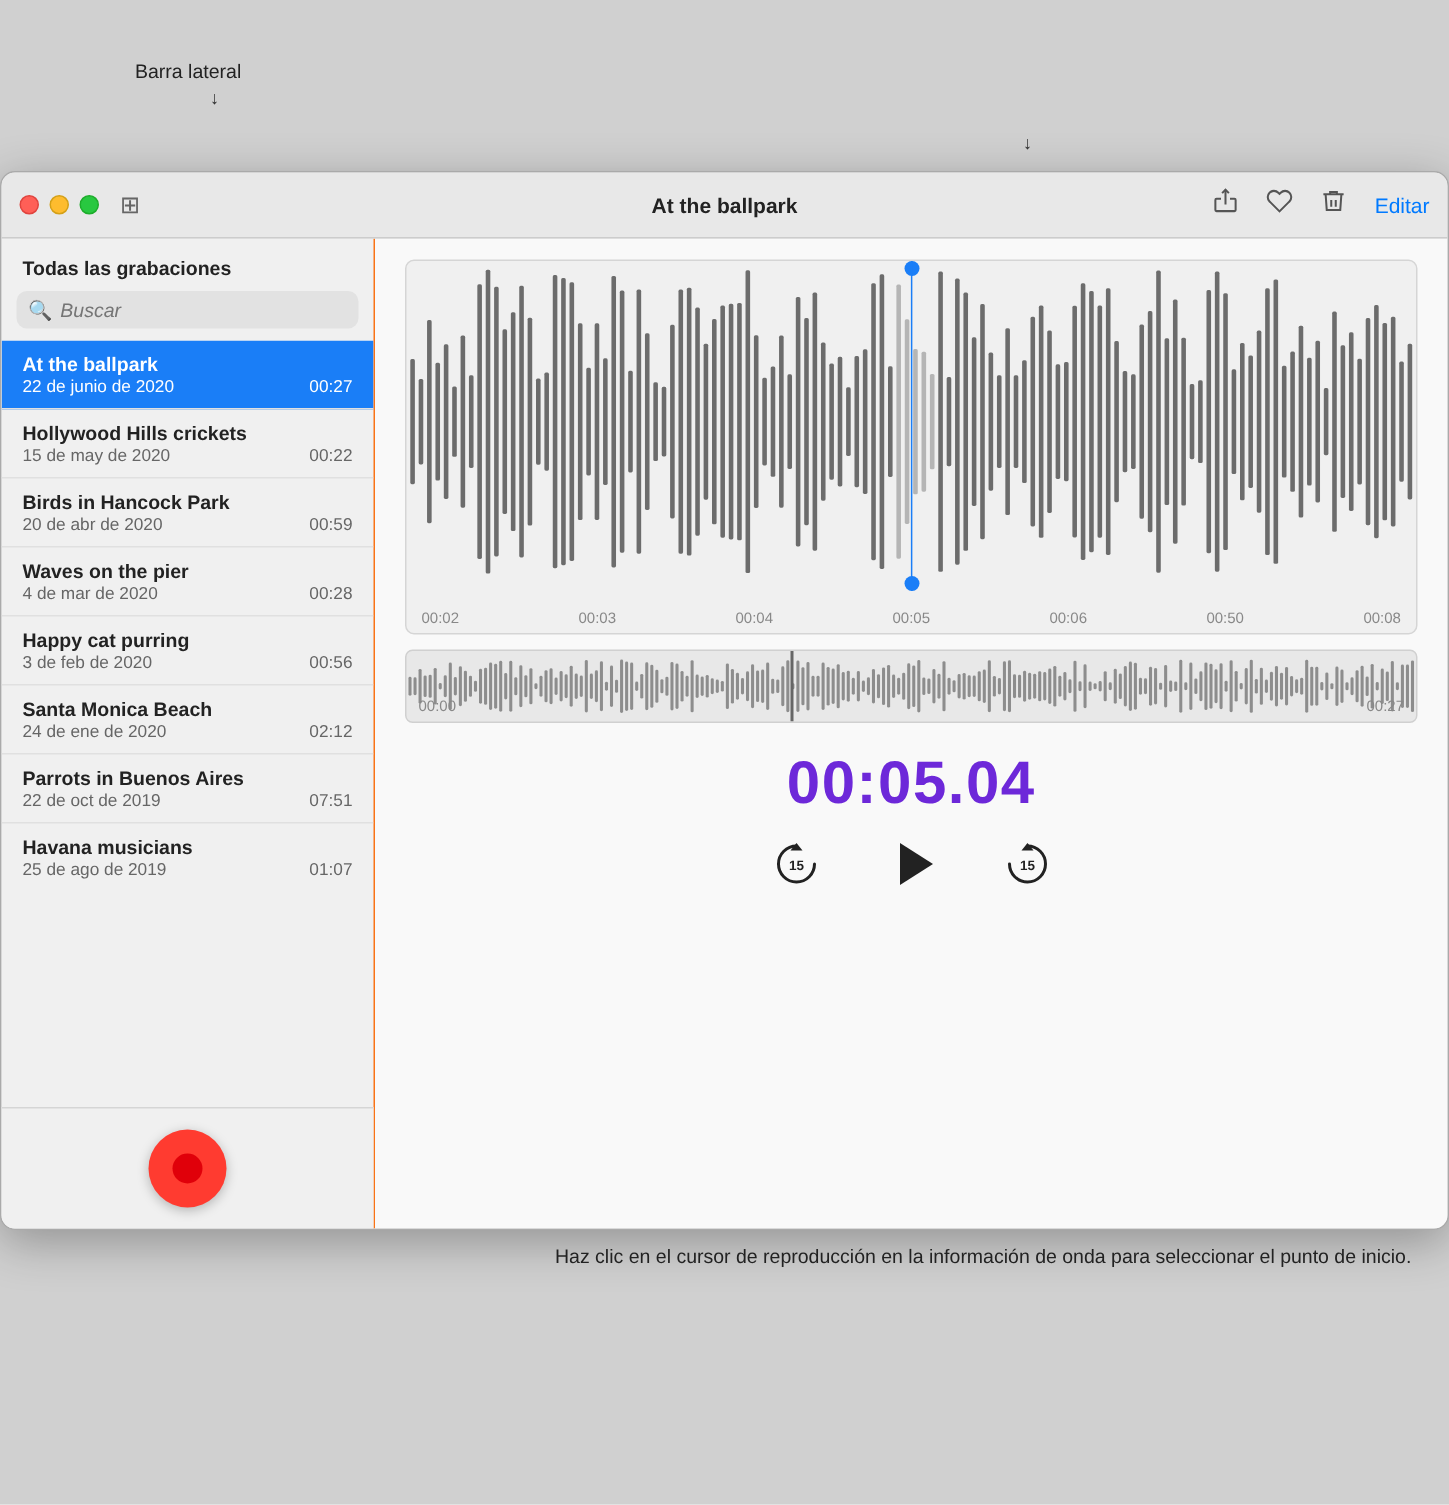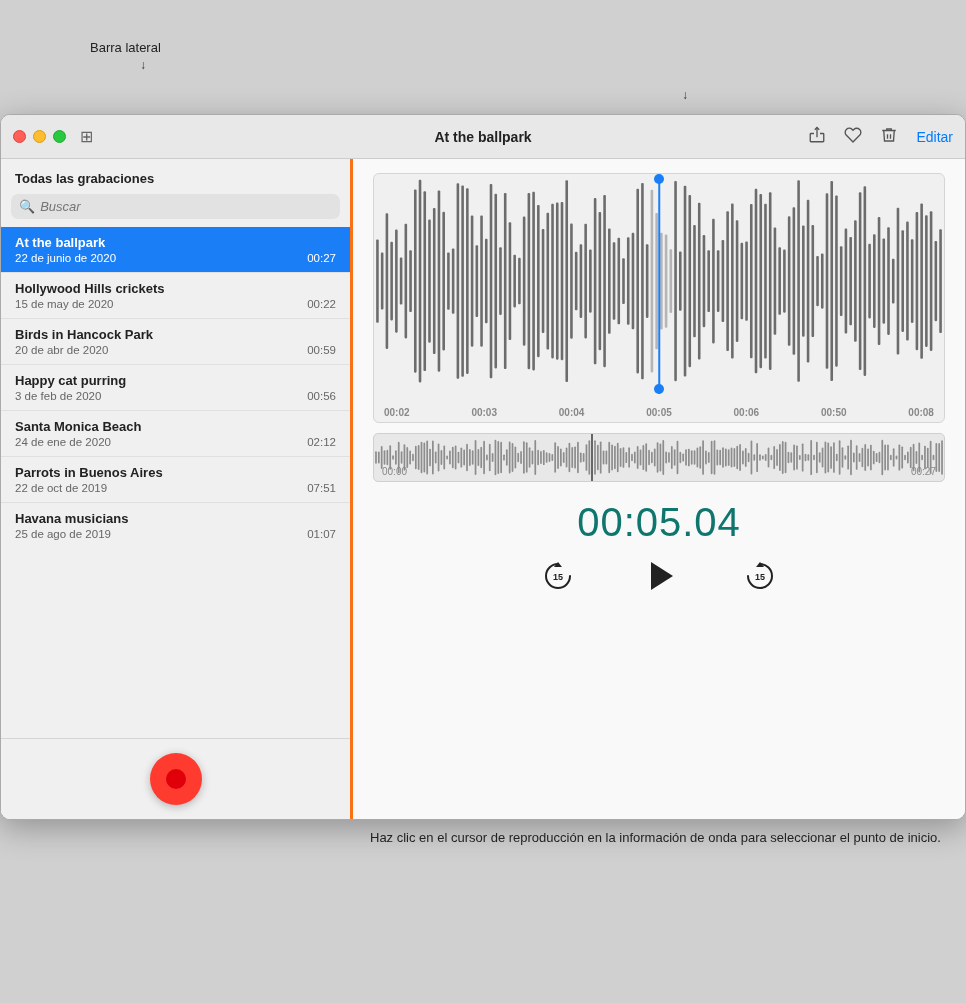--- a/index.html
+++ b/index.html
@@ -112,23 +112,23 @@
     }
 
     
     .main-content {
       display: flex;
       height: 660px;
     }
 
     
     .sidebar {
-      width: 352px;
+      width: 249px;
       background: #f0f0f0;
-      border-right: 3px solid #f97316;
+      border-right: 1px solid #f97316;
       display: flex;
       flex-direction: column;
     }
     .sidebar-header {
       padding: 12px 14px 8px;
       font-size: 13px;
       font-weight: 700;
       color: #222;
     }
     .search-bar {
@@ -266,21 +266,20 @@
       background: #1a7ef7;
     }
     .waveform-timestamps {
       position: absolute;
       bottom: 4px;
       left: 0;
       right: 0;
       display: flex;
       justify-content: space-between;
       padding: 0 10px;
-      font-weight: bold;
     }
     .waveform-timestamps span {
       font-size: 10px;
       color: #888;
     }
 
     
     .waveform-overview {
       background: #e8e8e8;
       border: 1px solid #d0d0d0;
@@ -309,32 +308,32 @@
     }
     .overview-timestamps span {
       font-size: 10px;
       color: #888;
     }
 
     
     .time-display {
       text-align: center;
       font-size: 40px;
-      font-weight: 400;
-      color: #0f766e;
+      font-weight: 700;
+      color: #6d28d9;
       margin: 12px 0;
       letter-spacing: 1px;
     }
 
     
     .controls {
       display: flex;
       justify-content: center;
       align-items: center;
-      gap: 64px;
+      gap: 40px;
     }
     .control-btn {
       background: none;
       border: none;
       cursor: pointer;
       display: flex;
       align-items: center;
       justify-content: center;
       color: #222;
     }
@@ -425,20 +424,27 @@
     <div class="rec-meta">
       <span class="rec-date">15 de may de 2020</span>
       <span class="rec-duration">00:22</span>
     </div>
   </div>
           <div class="recording-item">
     <div class="rec-title">Birds in Hancock Park</div>
     <div class="rec-meta">
       <span class="rec-date">20 de abr de 2020</span>
       <span class="rec-duration">00:59</span>
+    </div>
+  </div>
+          <div class="recording-item">
+    <div class="rec-title">Waves on the pier</div>
+    <div class="rec-meta">
+      <span class="rec-date">4 de mar de 2020</span>
+      <span class="rec-duration">00:28</span>
     </div>
   </div>
           <div class="recording-item">
     <div class="rec-title">Happy cat purring</div>
     <div class="rec-meta">
       <span class="rec-date">3 de feb de 2020</span>
       <span class="rec-duration">00:56</span>
     </div>
   </div>
           <div class="recording-item">

